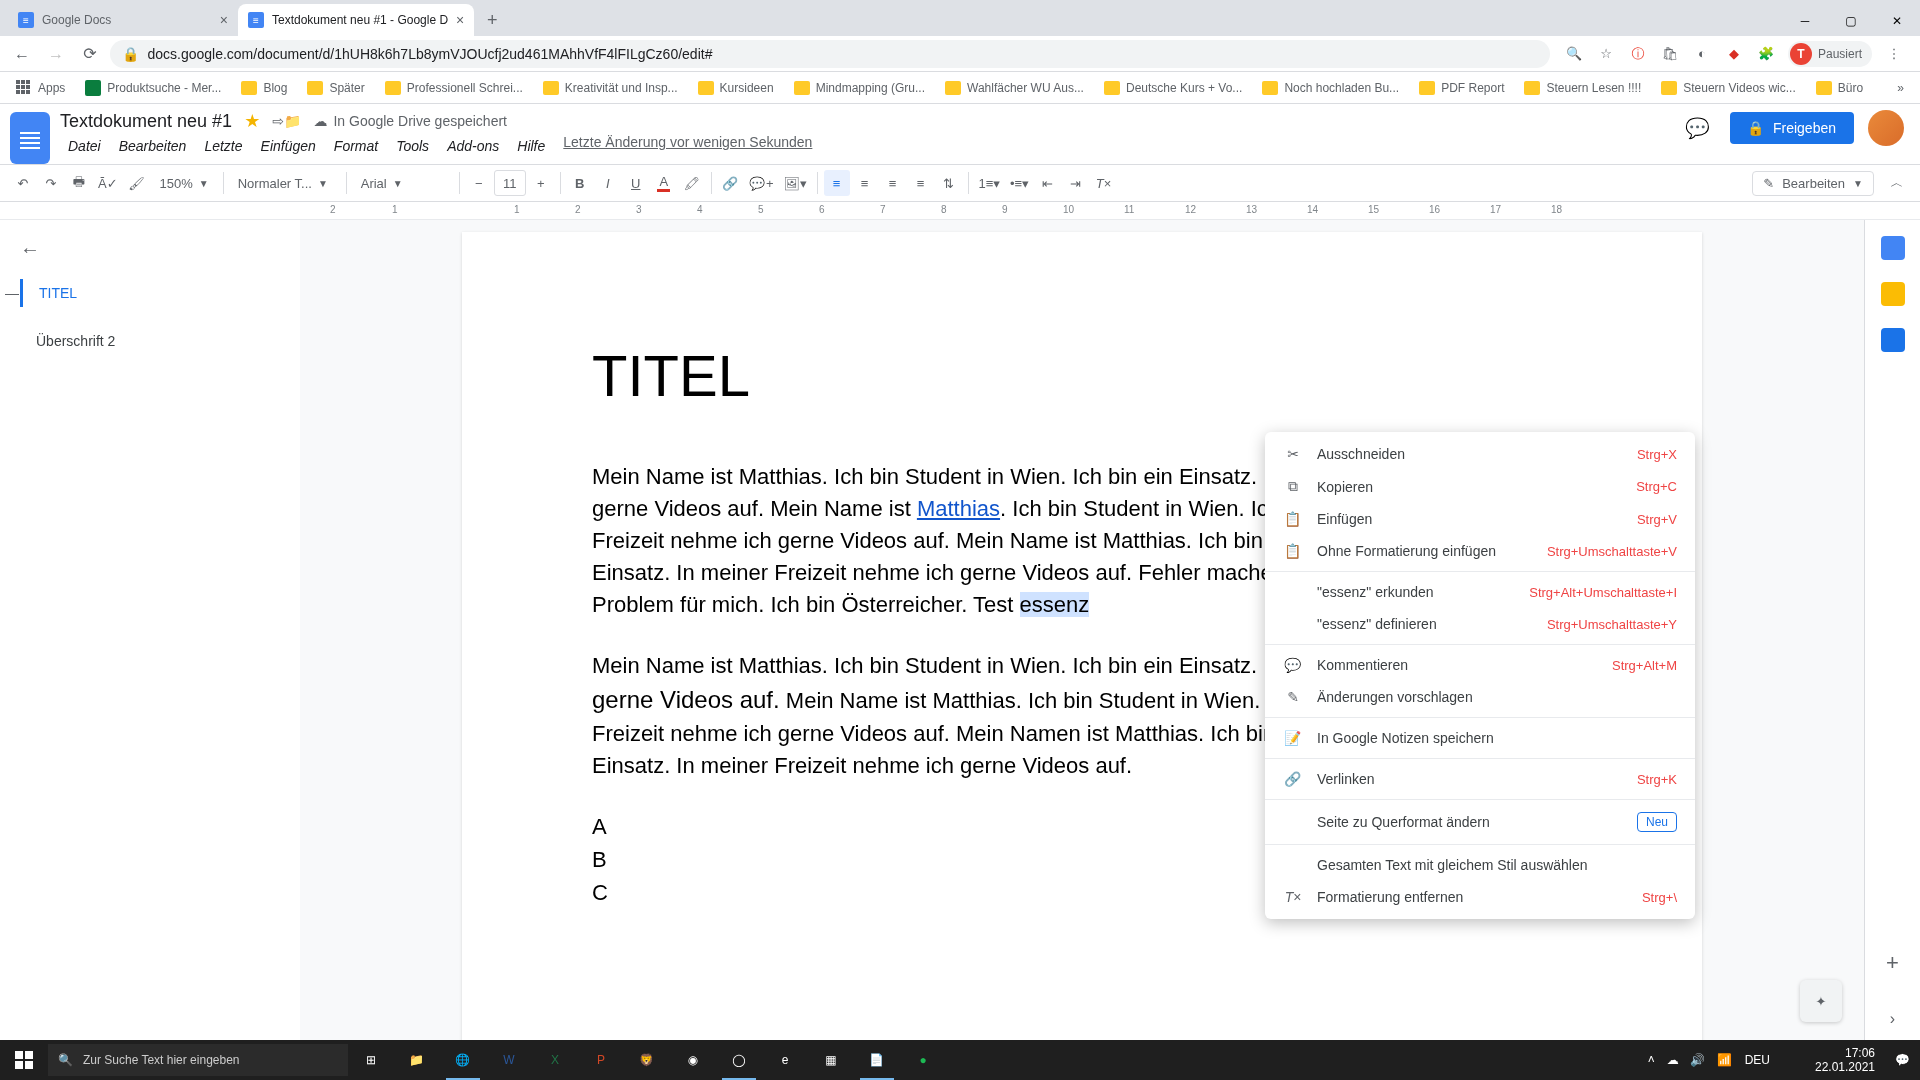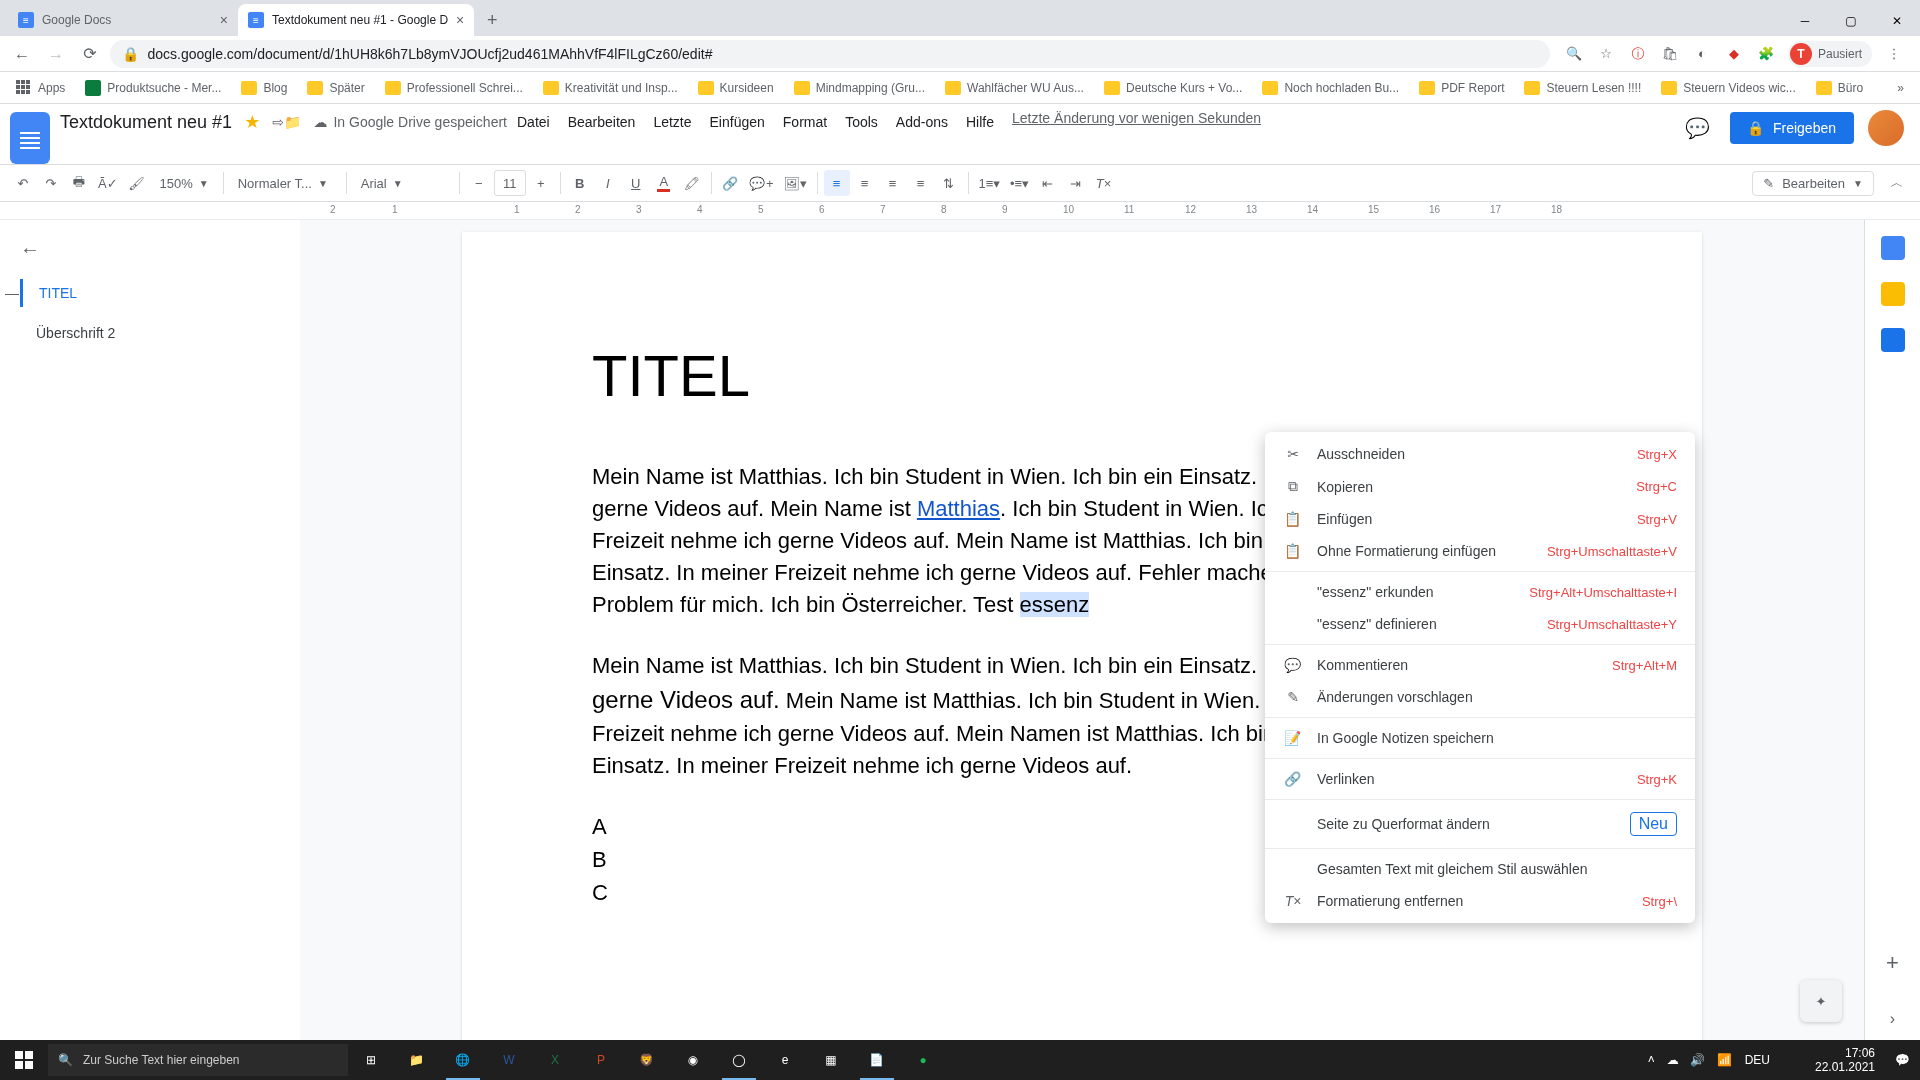--- a/index.html
+++ b/index.html
@@ -28,27 +28,27 @@
 .bookmarks { height:32px; background:#fff; border-bottom:1px solid #dadce0; display:flex; align-items:center; padding:0 8px; gap:4px; font-size:12px; color:#5f6368;}
 .bookmarks .bm{display:flex; align-items:center; gap:6px; padding:4px 8px; border-radius:4px; white-space:nowrap;}
 .bookmarks .bm .fld{width:16px; height:14px; background:#ffca28; border-radius:2px;}
 .bookmarks .appsic{width:16px;height:16px; display:grid; grid-template-columns:repeat(3,4px); grid-template-rows:repeat(3,4px); gap:1px;}
 .bookmarks .appsic span{background:#5f6368;}
 
 
 .docs-header { background:#fff; padding:6px 16px 0 10px; display:flex; align-items:flex-start; gap:10px;}
 .docs-logo{width:40px; height:52px; background:#4285f4; border-radius:6px; position:relative; display:flex; align-items:center; justify-content:center; margin-top:2px;}
 .docs-logo::before{content:""; width:20px; height:2px; background:#fff; box-shadow:0 5px 0 #fff, 0 10px 0 #fff, 0 -5px 0 #fff; position:absolute;}
-.title-area{display:flex; gap:2px;}
+.title-area{display:flex; flex-direction:column; gap:2px;}
 .title-row{display:flex; align-items:center; gap:12px;}
 .doc-title{font-size:18px; color:#202124;}
 .star{color:#f4b400; font-size:18px;}
 .move-ic,.drive-stat{color:#5f6368; font-size:14px; display:flex; align-items:center; gap:6px;}
 .menu-row{display:flex; gap:2px; font-size:14px; color:#202124;}
-.menu-row .mi{padding:4px 8px; border-radius:4px;}
+.menu-row .mi{padding:4px 8px; border-radius:4px;font-style:italic;}
 .menu-row .last-change{color:#5f6368; text-decoration:underline; margin-left:8px;}
 .header-right{margin-left:auto; display:flex; align-items:center; gap:14px;}
 .comment-ic{width:36px; height:36px; border-radius:50%; display:flex; align-items:center; justify-content:center; color:#5f6368; font-size:20px;}
 .share-btn{background:#1a73e8; color:#fff; border-radius:4px; padding:8px 18px; font-size:14px; font-weight:500; display:flex; align-items:center; gap:8px;}
 .avatar{width:36px; height:36px; border-radius:50%; background:linear-gradient(135deg,#ea8a3a,#d96c2a);}
 
 
 .toolbar{height:38px; border-top:1px solid #dadce0; border-bottom:1px solid #dadce0; background:#fff; display:flex; align-items:center; padding:0 10px; gap:2px; color:#5f6368; font-size:13px;}
 .toolbar .tb{min-width:26px; height:26px; display:flex; align-items:center; justify-content:center; border-radius:3px; padding:0 4px;}
 .toolbar .sep{width:1px; height:22px; background:#dadce0; margin:0 4px;}
@@ -60,21 +60,21 @@
 
 .ruler{height:18px; background:#fff; border-bottom:1px solid #e8eaed; position:relative; font-size:10px; color:#80868b;}
 .ruler .tick{position:absolute; top:2px;}
 
 
 .main{display:flex; height:calc(100% - 36px - 36px - 32px - 60px - 38px - 18px - 40px); background:#f8f9fa;}
 .outline{width:300px; background:#fff; padding:16px 20px;}
 .outline .back{color:#5f6368; font-size:20px; margin-bottom:20px; display:block;}
 .outline .heading{padding:6px 0 6px 16px; font-size:14px; color:#1a73e8; border-left:3px solid #1a73e8; position:relative;}
 .outline .heading::before{content:"—"; position:absolute; left:-18px; color:#5f6368;}
-.outline .sub{padding:6px 0 6px 16px; font-size:14px; color:#3c4043; margin-top:12px;}
+.outline .sub{padding:6px 0 6px 16px; font-size:14px; color:#3c4043; margin-top:20px;}
 .canvas{flex:1; overflow:auto; display:flex; justify-content:center; padding-top:12px; position:relative;}
 .page{width:1240px; min-height:1600px; background:#fff; box-shadow:0 1px 3px rgba(0,0,0,0.15); padding:110px 130px; font-family:Arial; color:#000;}
 .page h1{font-size:58px; font-weight:400; margin-bottom:52px;}
 .page p{font-size:22px; line-height:1.45; margin-bottom:28px;}
 .page a{color:#1155cc; }
 .page .sel-hl{background:#cfe2ff;}
 .page .abc{font-size:22px; line-height:1.5;}
 
 .side-rail{width:56px; background:#fff; border-left:1px solid #dadce0; display:flex; flex-direction:column; align-items:center; padding-top:16px; gap:22px;}
 .side-rail .ric{width:24px; height:24px; border-radius:4px;}
@@ -82,21 +82,21 @@
 .side-rail .plus{color:#5f6368; font-size:22px; margin-top:auto; margin-bottom:0;}
 .side-rail .expand{color:#5f6368; font-size:16px; padding:12px 0;}
 
 
 .ctx{position:absolute; left:1265px; top:432px; width:430px; background:#fff; border-radius:6px; box-shadow:0 4px 16px rgba(0,0,0,0.25); padding:6px 0; font-size:14px; color:#3c4043; z-index:100;}
 .ctx .row{display:flex; align-items:center; padding:8px 18px; gap:14px;}
 .ctx .ic{width:20px; display:flex; justify-content:center; color:#5f6368;}
 .ctx .noic{width:20px;}
 .ctx .sc{margin-left:auto; color:#ef4444; font-size:13px;}
 .ctx hr{border:none; border-top:1px solid #e8eaed; margin:4px 0;}
-.ctx .pill{border:1px solid #1a73e8; color:#1a73e8; border-radius:4px; padding:2px 8px; font-size:16px; margin-left:auto;}
+.ctx .pill{border:1px solid #1a73e8; color:#1a73e8; border-radius:4px; padding:2px 8px; font-size:12px; margin-left:auto;}
 
 
 .explore-fab{position:absolute; right:22px; bottom:18px; width:42px; height:42px; background:#f1f3f4; border-radius:6px; box-shadow:0 1px 4px rgba(0,0,0,0.2); display:flex; align-items:center; justify-content:center; color:#5f6368;}
 
 
 .taskbar{position:fixed; bottom:0; left:0; right:0; height:40px; background:#1f1f1f; display:flex; align-items:center; color:#fff; font-size:12px;}
 .taskbar .start{width:48px; height:40px; display:flex; align-items:center; justify-content:center;}
 .taskbar .search{width:300px; height:32px; background:#2b2b2b; display:flex; align-items:center; padding:0 10px; gap:10px; color:#ccc; margin-left:0;}
 .taskbar .tb-icons{display:flex; height:40px;}
 .taskbar .tb-icons .ti{width:46px; height:40px; display:flex; align-items:center; justify-content:center; position:relative;}

